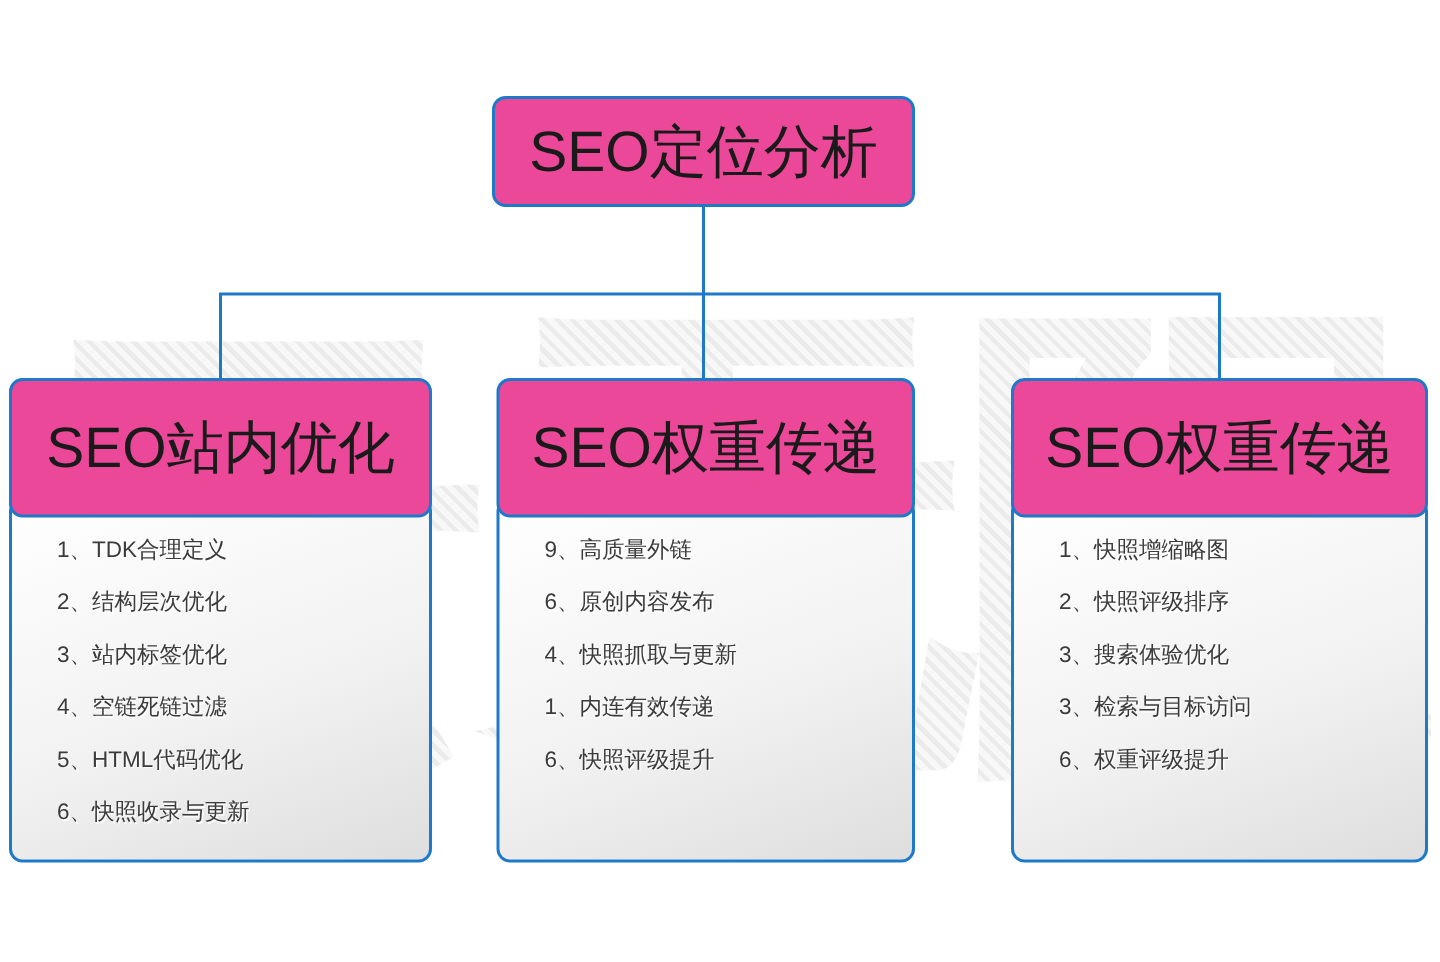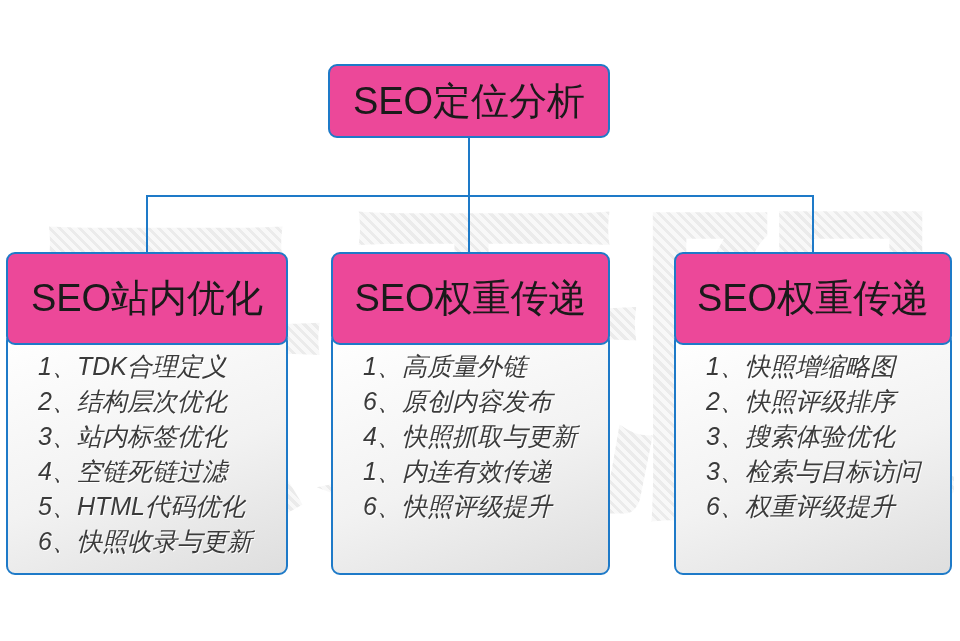--- a/index.html
+++ b/index.html
@@ -34,23 +34,22 @@
   .col2{left:331px;width:279px;}
   .col3{left:674px;width:278px;}
   .list-node{
     position:absolute;top:332px;height:243px;box-sizing:border-box;
     border:2px solid #1e7ac8;border-radius:9px;
     background:linear-gradient(160deg,#ffffff 0%,#f2f2f2 55%,#dedede 100%);
     padding:15px 8px 0 30px;z-index:1;
   }
   .list-node ul{list-style:none;margin:0;padding:0;}
   .list-node li{
-    height:35px;line-height:35px;font-size:25px;color:#3b3b3b;white-space:nowrap;
+    height:35px;line-height:35px;font-size:15px;color:#3b3b3b;white-space:nowrap;
     text-shadow:1px 1px 0 rgba(255,255,255,0.9);
-    font-style:italic;
   }
 </style>
 </head>
 <body>
 
 <div class="canvas">
 
   <div class="watermark">云无限</div>
 
   <div class="connector c-top-v"></div>
@@ -79,21 +78,21 @@
       <li>2、结构层次优化</li>
       <li>3、站内标签优化</li>
       <li>4、空链死链过滤</li>
       <li>5、HTML代码优化</li>
       <li>6、快照收录与更新</li>
     </ul>
   </div>
 
   <div class="list-node col2">
     <ul>
-      <li>1、高质量外链</li>
+      <li>9、高质量外链</li>
       <li>6、原创内容发布</li>
       <li>4、快照抓取与更新</li>
       <li>1、内连有效传递</li>
       <li>6、快照评级提升</li>
     </ul>
   </div>
 
   <div class="list-node col3">
     <ul>
       <li>1、快照增缩略图</li>

